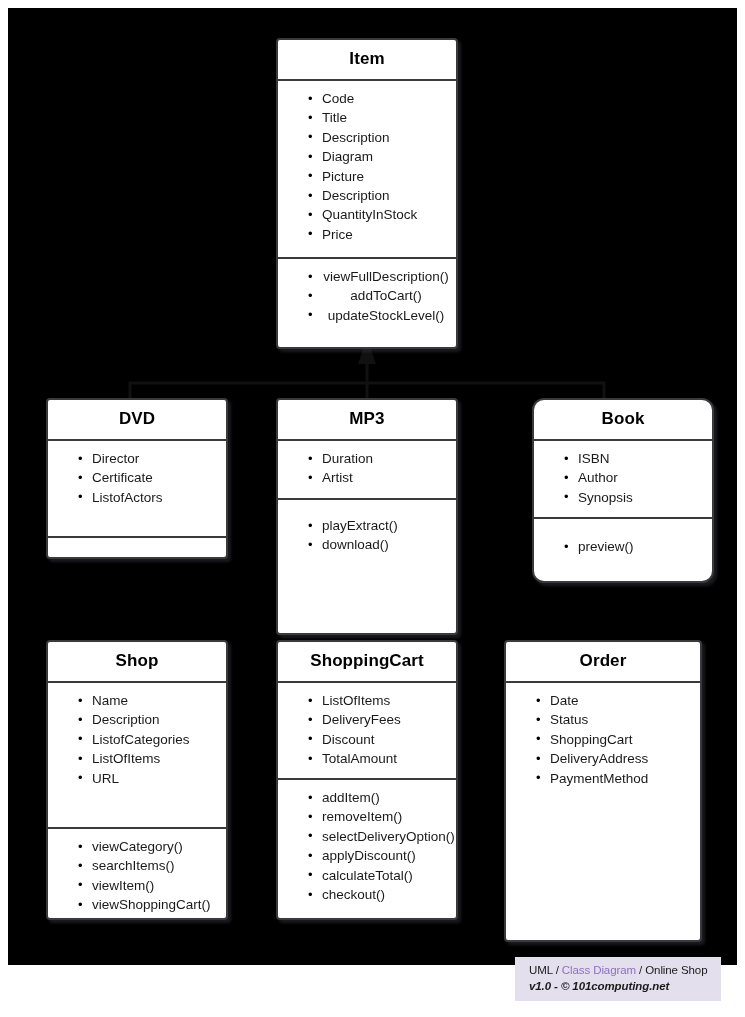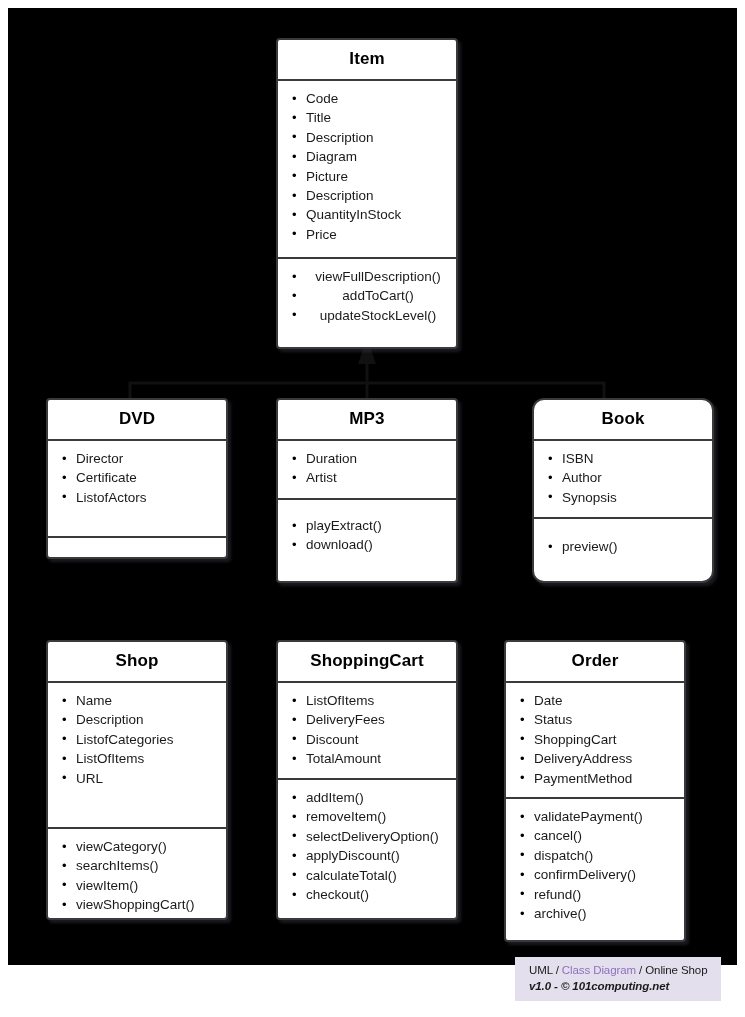--- a/index.html
+++ b/index.html
@@ -37,21 +37,21 @@
   .uml-title {
     text-align: center;
     font-weight: bold;
     font-size: 17px;
     color: #000000;
     padding: 9px 4px 10px 4px;
     border-bottom: 2px solid #3a3a3a;
     letter-spacing: 0.1px;
   }
   .uml-section {
-    padding: 8px 6px 8px 2px;
+    padding: 8px 6px 8px 18px;
     box-sizing: border-box;
   }
   .uml-section + .uml-section {
     border-top: 2px solid #3a3a3a;
   }
   .uml-section ul {
     list-style: none;
     margin: 0;
     padding: 0;
   }
@@ -74,37 +74,37 @@
 
   
   #box-item        { left: 268px; top: 30px;  width: 182px; height: 311px; }
   #box-item .sec-attrs  { height: 176px; }
   #box-item .sec-ops    { height: 94px; text-align: center; }
 
   #box-dvd         { left: 38px;  top: 390px; width: 182px; height: 161px; }
   #box-dvd .sec-attrs   { height: 95px; }
   #box-dvd .sec-ops     { height: 47px; }
 
-  #box-mp3         { left: 268px; top: 390px; width: 182px; height: 185px; }
+  #box-mp3         { left: 268px; top: 390px; width: 182px; height: 237px; }
   #box-mp3 .sec-attrs   { height: 57px; }
   #box-mp3 .sec-ops     { height: 85px; padding-top: 16px; }
 
   #box-book        { left: 524px; top: 390px; width: 182px; height: 185px; border-radius: 12px; }
   #box-book .sec-attrs  { height: 76px; }
   #box-book .sec-ops    { height: 66px; padding-top: 18px; }
 
   #box-shop        { left: 38px;  top: 632px; width: 182px; height: 280px; }
   #box-shop .sec-attrs  { height: 144px; }
   #box-shop .sec-ops    { height: 124px; }
 
   #box-cart        { left: 268px; top: 632px; width: 182px; height: 280px; }
   #box-cart .sec-attrs  { height: 95px; }
   #box-cart .sec-ops    { height: 143px; }
 
-  #box-order       { left: 496px; top: 632px; width: 182px; height: 302px; }
+  #box-order       { left: 496px; top: 632px; width: 198px; height: 302px; }
   #box-order .sec-attrs { height: 114px; }
   #box-order .sec-ops   { height: 146px; }
 
   
   #connector {
     position: absolute;
     left: 0;
     top: 0;
     width: 729px;
     height: 957px;
@@ -268,30 +268,20 @@
     <div class="uml-title">Order</div>
     <div class="uml-section sec-attrs">
       <ul>
         <li>Date</li>
         <li>Status</li>
         <li>ShoppingCart</li>
         <li>DeliveryAddress</li>
         <li>PaymentMethod</li>
       </ul>
     </div>
-    <div class="uml-section sec-ops">
-      <ul>
-        <li>validatePayment()</li>
-        <li>cancel()</li>
-        <li>dispatch()</li>
-        <li>confirmDelivery()</li>
-        <li>refund()</li>
-        <li>archive()</li>
-      </ul>
-    </div>
   </div>
 
 </div>
 
 <div id="footer-caption">
   <div class="cap-line1"><span>UML / </span><span class="cap-mid">Class Diagram</span><span> / Online Shop</span></div>
   <div class="cap-line2">v1.0  - © 101computing.net</div>
 </div>
 
 </body></html>

